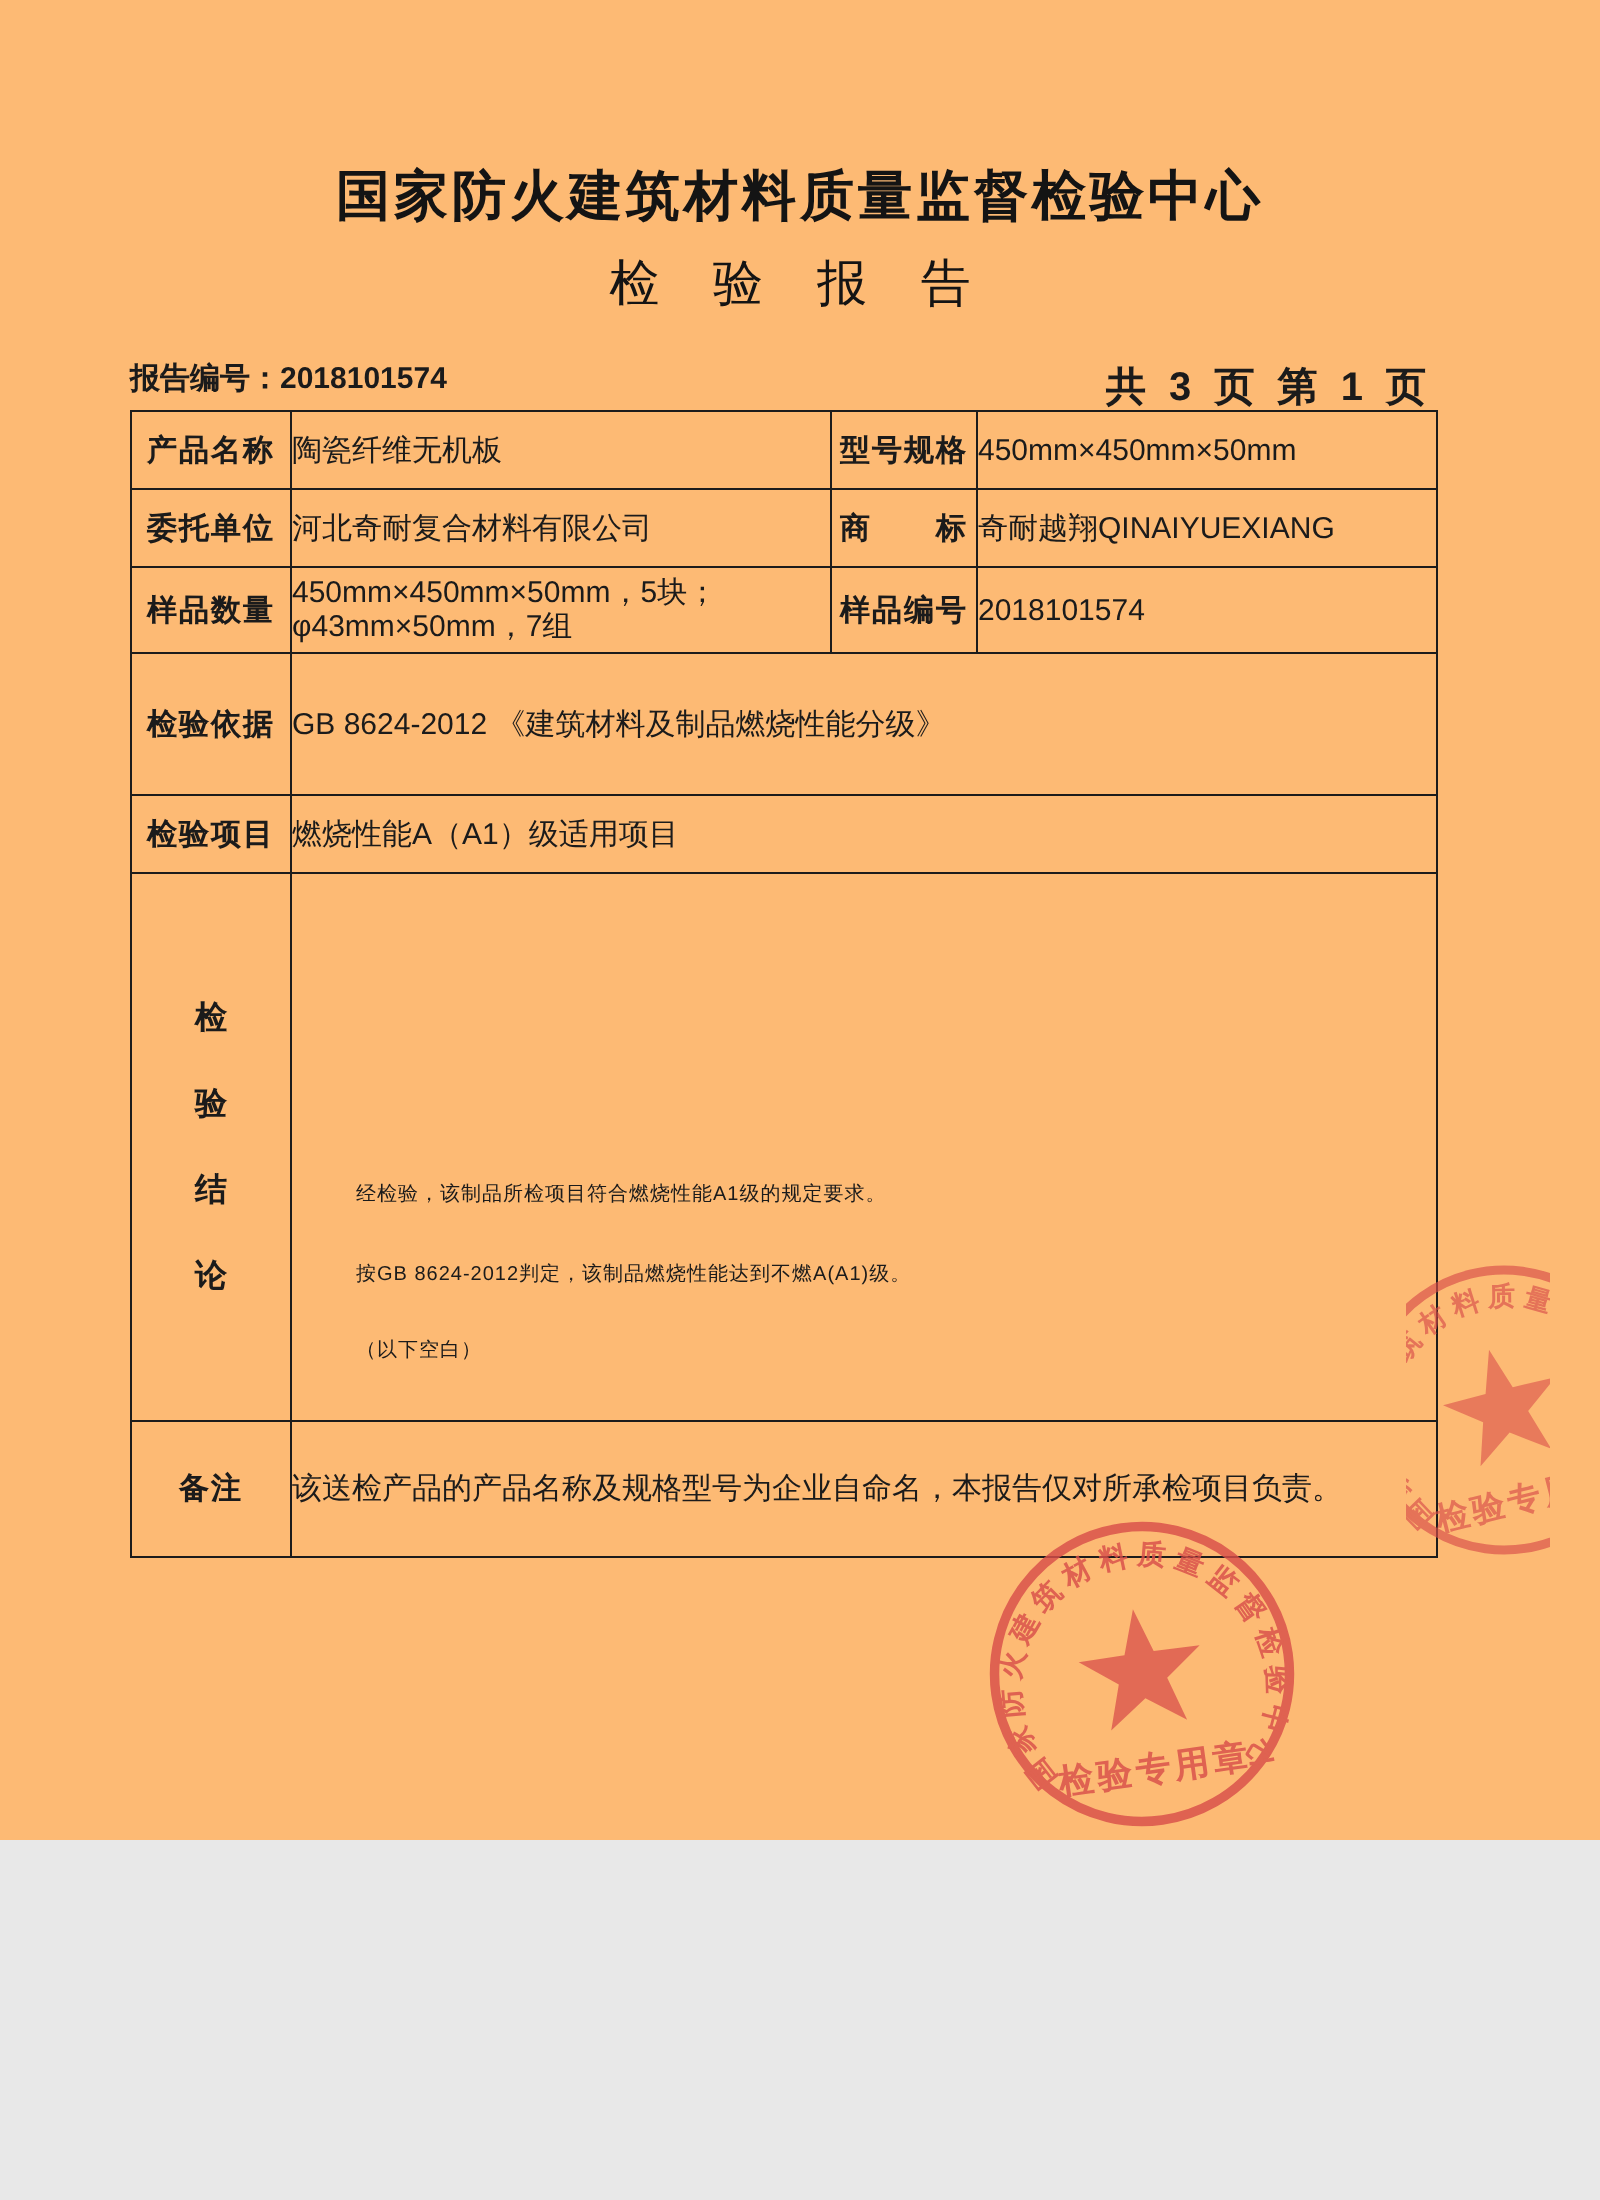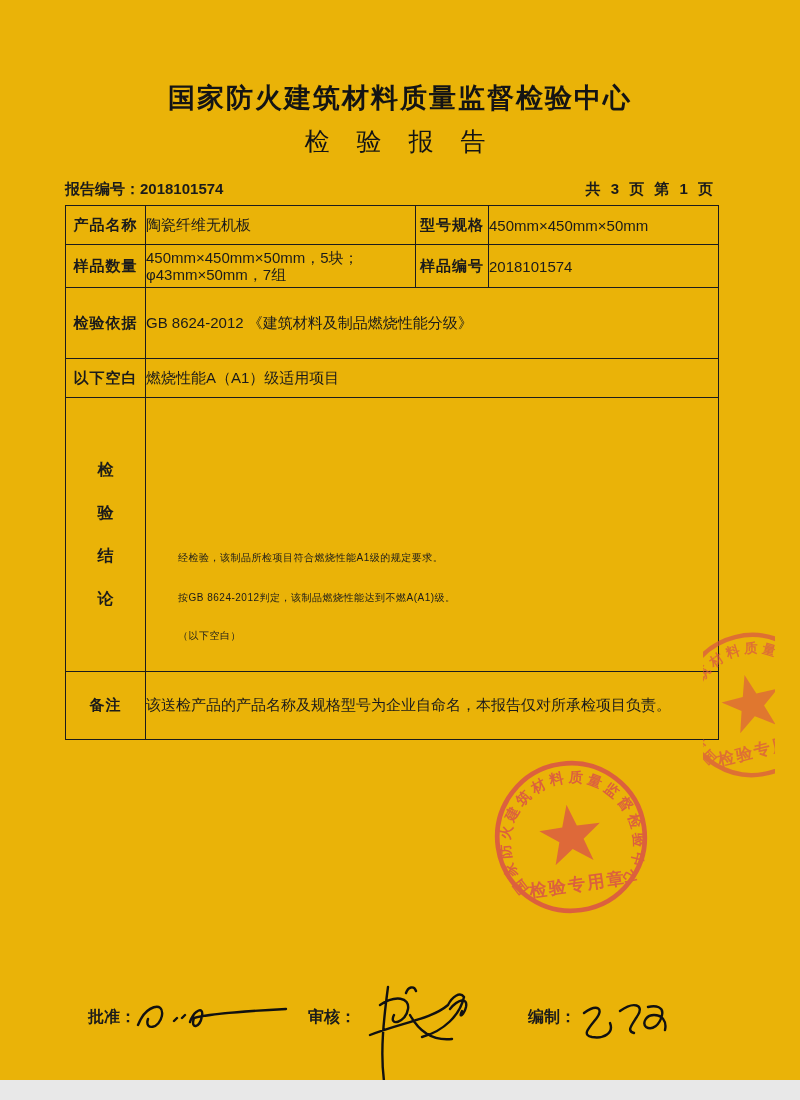--- a/index.html
+++ b/index.html
@@ -1,31 +1,31 @@
 <!DOCTYPE html>
 <html><head>
 <meta charset="utf-8">
 <style>
   html,body{margin:0;padding:0;background:#e8e8e8;}
   #page{
-    position:relative;width:800px;height:1080px;background:#eab308;
+    position:relative;width:800px;height:920px;background:#fdba74;
     font-family:"Liberation Sans",sans-serif;color:#1b1b1b;overflow:hidden;
     margin:0 auto;
   }
   .abs{position:absolute;}
   .org-title{
     top:80px;left:0;width:800px;text-align:center;
     font-size:27px;font-weight:bold;letter-spacing:2px;color:#141414;
   }
   .report-title{
     top:125px;left:0;width:800px;text-align:center;
     font-size:25px;font-weight:normal;letter-spacing:10px;color:#141414;
   }
   .report-no{top:180px;left:65px;font-size:15px;font-weight:bold;text-align:center;}
-  .page-info{top:180px;right:84px;font-size:15px;font-weight:bold;letter-spacing:3px;}
+  .page-info{top:180px;right:84px;font-size:20px;font-weight:bold;letter-spacing:3px;}
 
   table.main{
     position:absolute;top:205px;left:65px;border-collapse:collapse;table-layout:fixed;
     width:653px;
   }
   table.main td{
     border:1.5px solid #1c1c1c;font-size:15px;padding:0;vertical-align:middle;
     overflow:hidden;
   }
   td.lab{text-align:center;font-weight:bold;letter-spacing:1px;}
@@ -70,32 +70,38 @@
         <col style="width:73px">
         <col style="width:230px">
       </colgroup>
     <tbody>
         <tr class="r39">
       <td class="lab">产品名称</td>
       <td class="val">陶瓷纤维无机板</td>
       <td class="lab">型号规格</td>
       <td class="val2">450mm×450mm×50mm</td>
     </tr>
+    <tr class="r39">
+      <td class="lab">委托单位</td>
+      <td class="val">河北奇耐复合材料有限公司</td>
+      <td class="lab">商　　标</td>
+      <td class="val2">奇耐越翔QINAIYUEXIANG</td>
+    </tr>
     <tr class="r43">
       <td class="lab">样品数量</td>
       <td class="val small">450mm×450mm×50mm，5块；φ43mm×50mm，7组</td>
       <td class="lab">样品编号</td>
       <td class="val2">2018101574</td>
     </tr>
     <tr class="r71">
       <td class="lab">检验依据</td>
       <td class="val" colspan="3">GB 8624-2012 《建筑材料及制品燃烧性能分级》</td>
     </tr>
     <tr class="r39">
-      <td class="lab">以下空白</td>
+      <td class="lab">检验项目</td>
       <td class="val" colspan="3">燃烧性能A（A1）级适用项目</td>
     </tr>
     <tr class="r274">
       <td>
         <div class="vlabel">
           <span>检</span>
           <span>验</span>
           <span>结</span>
           <span>论</span>
         </div>

